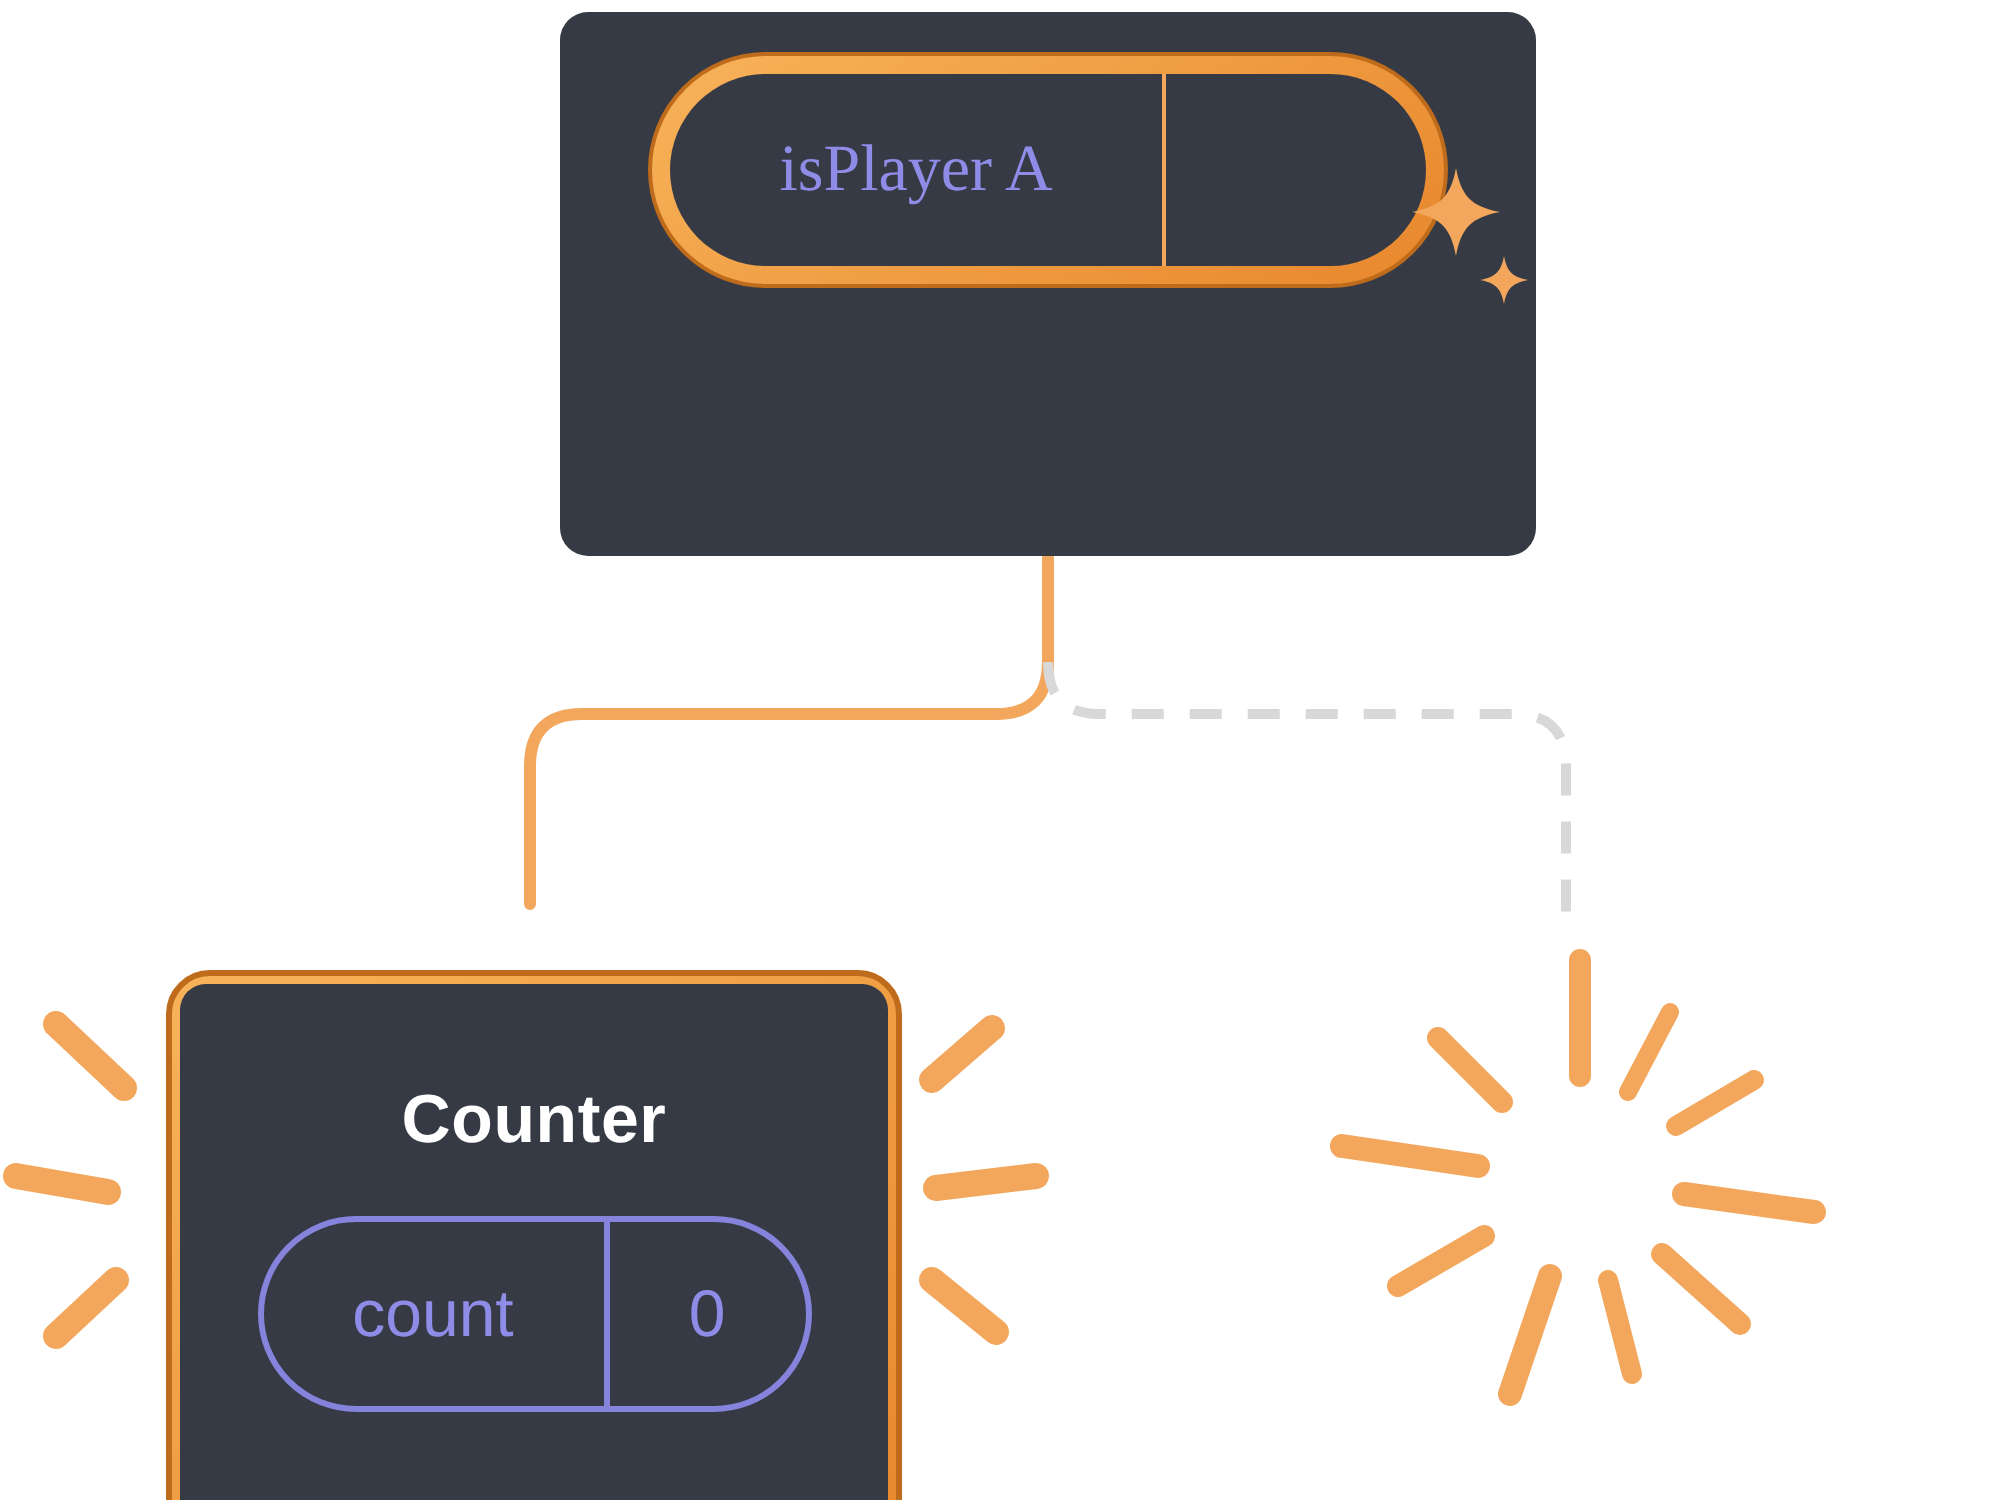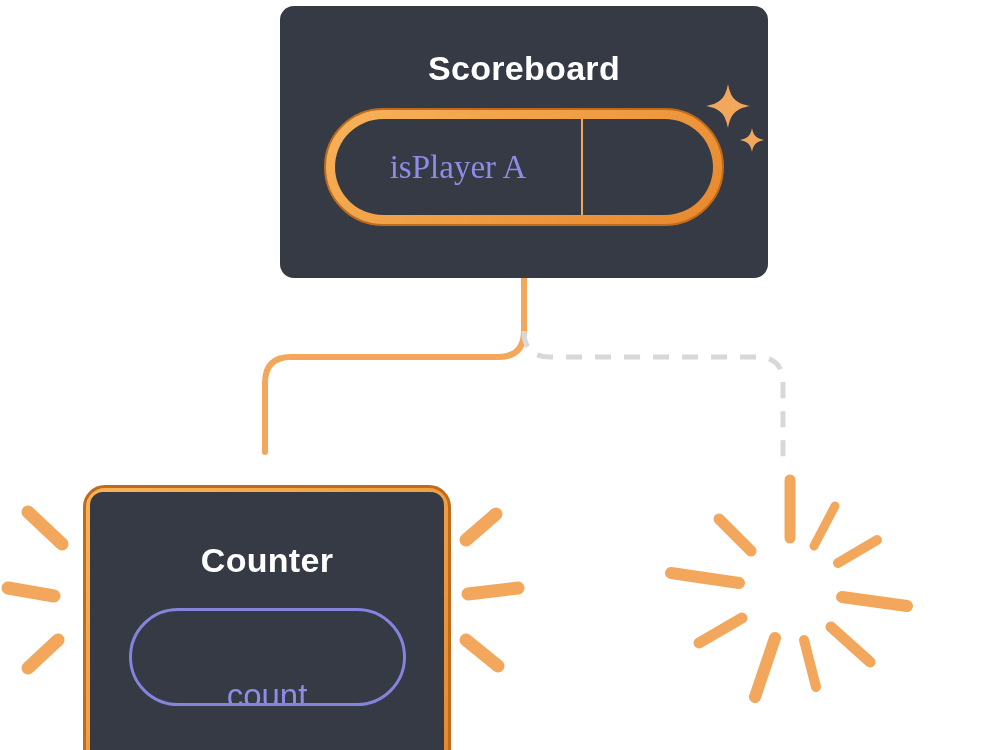--- a/index.html
+++ b/index.html
@@ -77,21 +77,21 @@
   }
   .counter-box{
     width:100%;height:100%;box-sizing:border-box;
     background:var(--surface);border-radius:13px;
     display:flex;flex-direction:column;align-items:center;
   }
   .counter-box .component-title{margin-top:48px;}
   .count-pill{
     margin-top:28px;width:277px;height:98px;box-sizing:border-box;
     border:3px solid var(--purple-border);border-radius:999px;
-    display:flex;align-items:stretch;overflow:hidden;flex-direction:column;
+    display:flex;align-items:stretch;overflow:hidden;
   }
   .count-pill .pill-section.left{flex:0 0 170px;}
 </style>
 </head>
 <body>
 
 <div class="canvas">
 
   <svg class="layer" viewBox="0 0 1008 750">
 
@@ -118,21 +118,20 @@
       <line class="ray" x1="58" y1="640" x2="28" y2="668" stroke-width="13"></line>
     </g>
     <g>
       <line class="ray" x1="466" y1="540" x2="496" y2="514" stroke-width="13"></line>
       <line class="ray" x1="468" y1="594" x2="518" y2="588" stroke-width="13"></line>
       <line class="ray" x1="466" y1="640" x2="498" y2="666" stroke-width="13"></line>
     </g>
   </svg>
 
   <div class="scoreboard-box">
-    <div class="component-title">Scoreboard</div>
     <div class="state-ring">
       <div class="state-pill">
         <div class="pill-section left">
           <span class="pill-text">isPlayer A</span>
         </div>
         <div class="pill-divider-orange"></div>
       </div>
     </div>
   </div>
 

